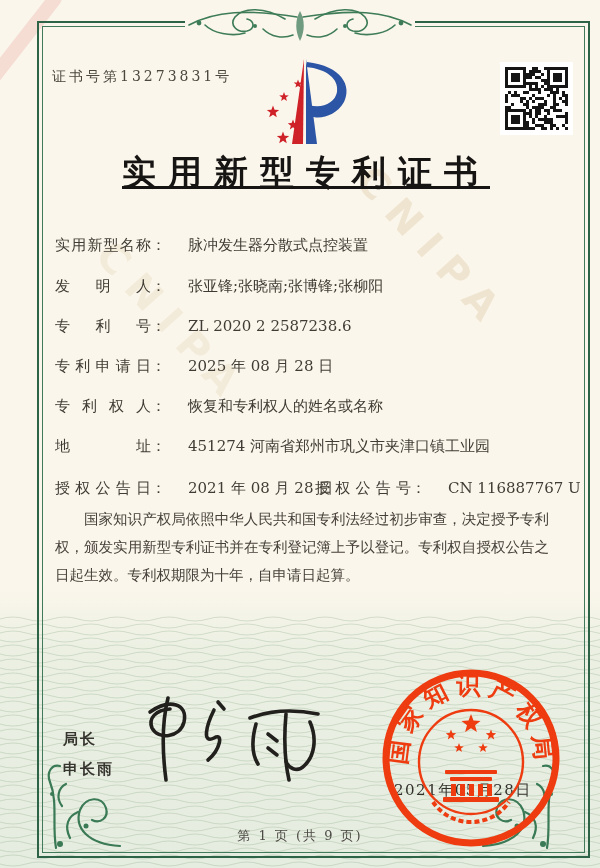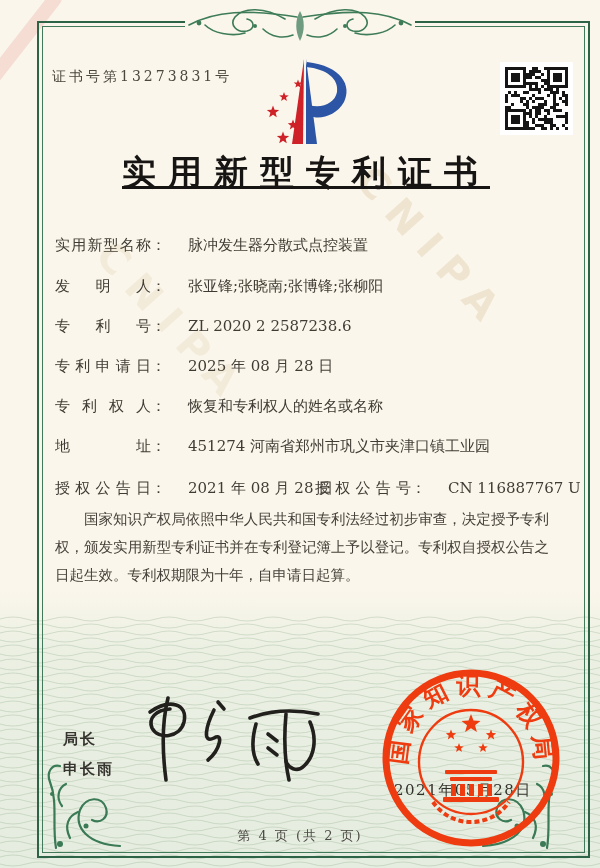--- a/index.html
+++ b/index.html
@@ -768,15 +768,15 @@
       <rect x="80" y="126" width="5" height="12"></rect>
       <rect x="89" y="126" width="5" height="12"></rect>
       <rect x="98" y="126" width="5" height="12"></rect>
       <rect x="107" y="126" width="5" height="12"></rect>
       <rect x="116" y="126" width="5" height="12"></rect>
       <rect x="72" y="139" width="56" height="5" rx="1"></rect>
       <path d="M62,144 A46,46 0 0 0 138,144" fill="none" stroke="#ee3b0f" stroke-width="4" stroke-dasharray="5,3"></path>
     </g>
   </svg>
 
-  <div id="footer">第 4 页 (共 2 页)</div>
+  <div id="footer">第 1 页 (共 9 页)</div>
 
 </div>
 
 </body></html>

